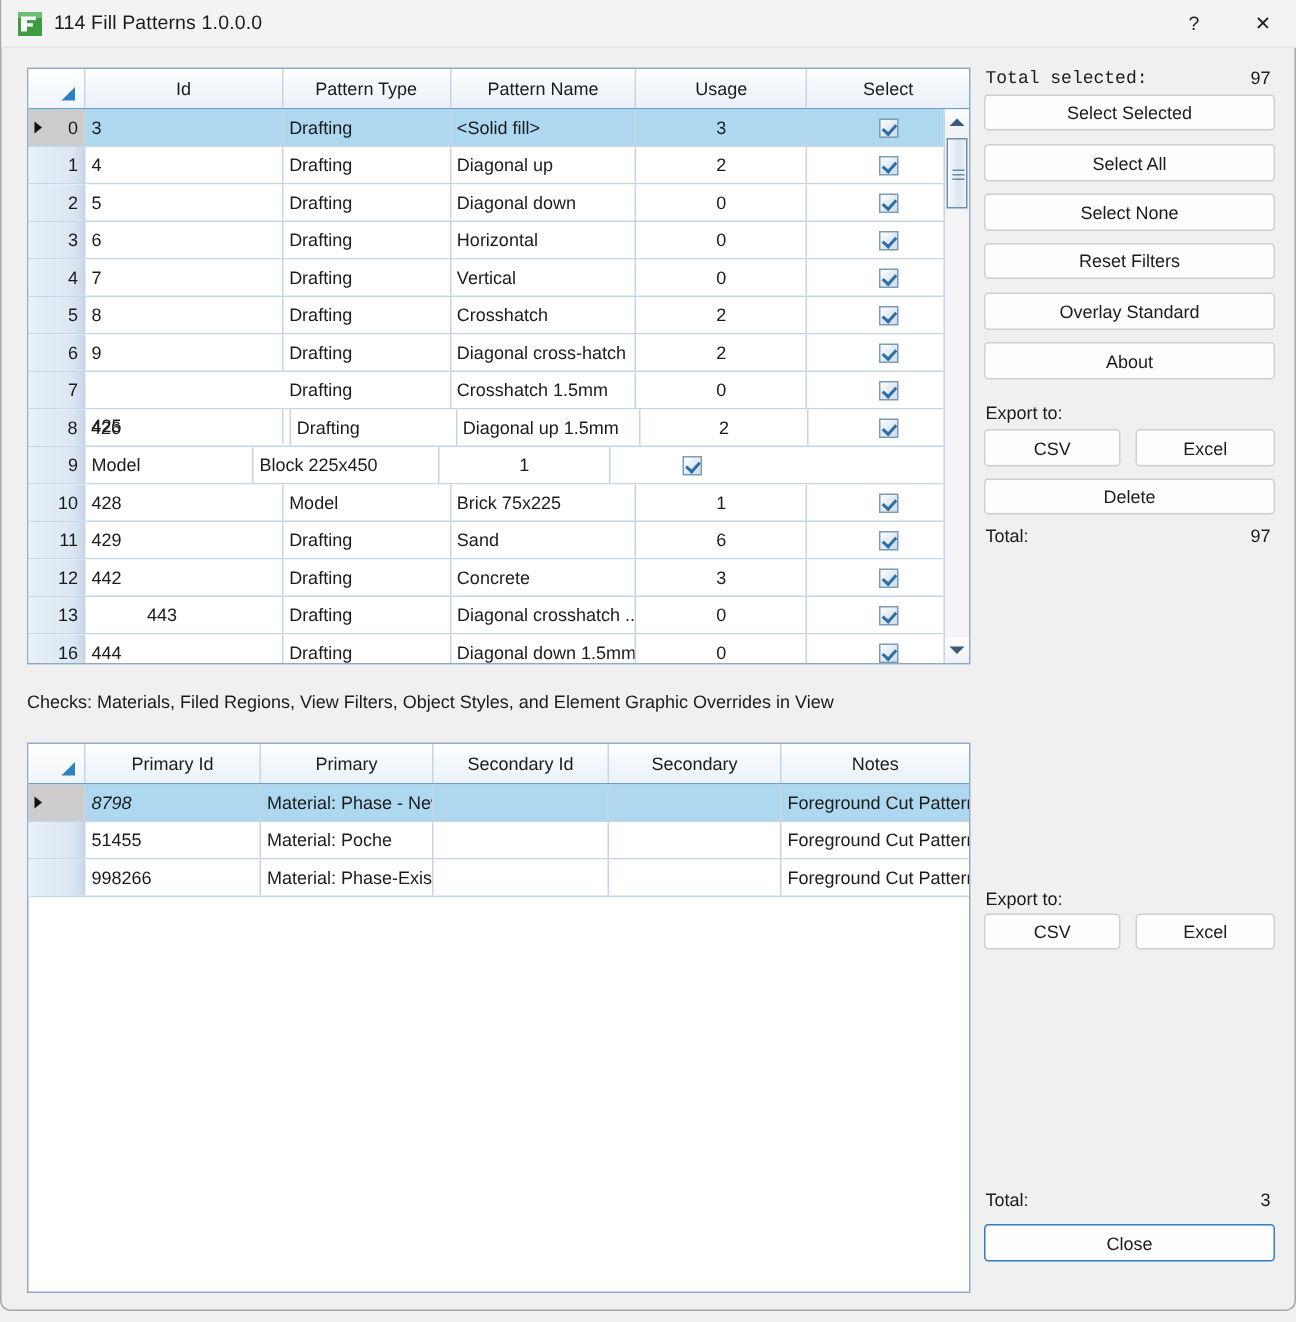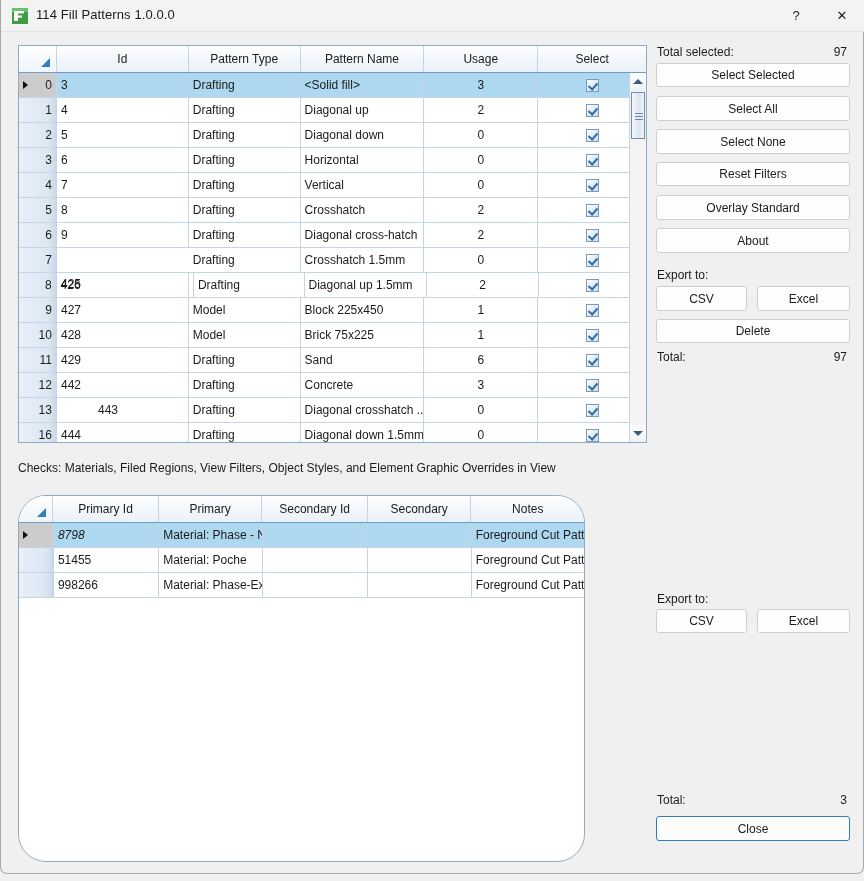--- a/index.html
+++ b/index.html
@@ -67,21 +67,21 @@
 
   
   .grid {
     position: absolute;
     background: #ffffff;
     border: 1px solid #8faac4;
     box-sizing: border-box;
     overflow: hidden;
   }
   #grid-top  { left: 17px; top: 45px; width: 629px; height: 398px; }
-  #grid-bottom { left: 17px; top: 495px; width: 567px; height: 367px; border-radius: 28px; }
+  #grid-bottom { left: 17px; top: 495px; width: 629px; height: 367px; }
 
   .ghead {
     display: flex;
     height: 27px;
     background: linear-gradient(to bottom, #ffffff 0%, #f2f7fb 50%, #eaf1f8 100%);
     border-bottom: 1px solid #6f9fc8;
     box-sizing: border-box;
   }
   .ghead .hcell {
     display: flex;
@@ -415,21 +415,20 @@
           <div class="cell" style="width: 124px;">Diagonal up 1.5mm</div>
           <div class="cell ctr" style="width: 114px;">2</div>
           <div class="cell ctr" style="width: 108px;">
             <span class="cbx"></span>
           </div>
         </div>
         <div class="grow">
           <div class="cell rowhdr plain" style="width: 38px;">
             <span>9</span>
           </div>
-          <div class="cell" style="width: 132px;">427</div>
           <div class="cell" style="width: 112px;">Model</div>
           <div class="cell" style="width: 124px;">Block 225x450</div>
           <div class="cell ctr" style="width: 114px;">1</div>
           <div class="cell ctr" style="width: 108px;">
             <span class="cbx"></span>
           </div>
         </div>
         <div class="grow">
           <div class="cell rowhdr plain" style="width: 38px;">
             <span>10</span>
@@ -542,21 +541,21 @@
           <div class="cell rowhdr plain" style="width: 38px;"></div>
           <div class="cell" style="width: 117px;">998266</div>
           <div class="cell" style="width: 115px;">Material: Phase-Exist</div>
           <div class="cell" style="width: 117px;"></div>
           <div class="cell" style="width: 115px;"></div>
           <div class="cell" style="width: 125px;">Foreground Cut Pattern</div>
         </div>
       </div>
   </div>
 
-  <div class="lbl" style="left:656px; top:45px;">Total selected:</div>
+  <div class="lbl" style="left:656px; top:45px;font-family:Liberation Mono, monospace;">Total selected:</div>
   <div class="val" style="right:16px; top:45px;">97</div>
 
   <div class="btn" style="left:655px; top:63px; width:194px; height:24px;">Select Selected</div>
   <div class="btn" style="left:655px; top:96px; width:194px; height:25px;">Select All</div>
   <div class="btn" style="left:655px; top:129px; width:194px; height:25px;">Select None</div>
   <div class="btn" style="left:655px; top:162px; width:194px; height:24px;">Reset Filters</div>
   <div class="btn" style="left:655px; top:195px; width:194px; height:25px;">Overlay Standard</div>
   <div class="btn" style="left:655px; top:228px; width:194px; height:25px;">About</div>
 
   <div class="lbl" style="left:656px; top:268px;">Export to:</div>

